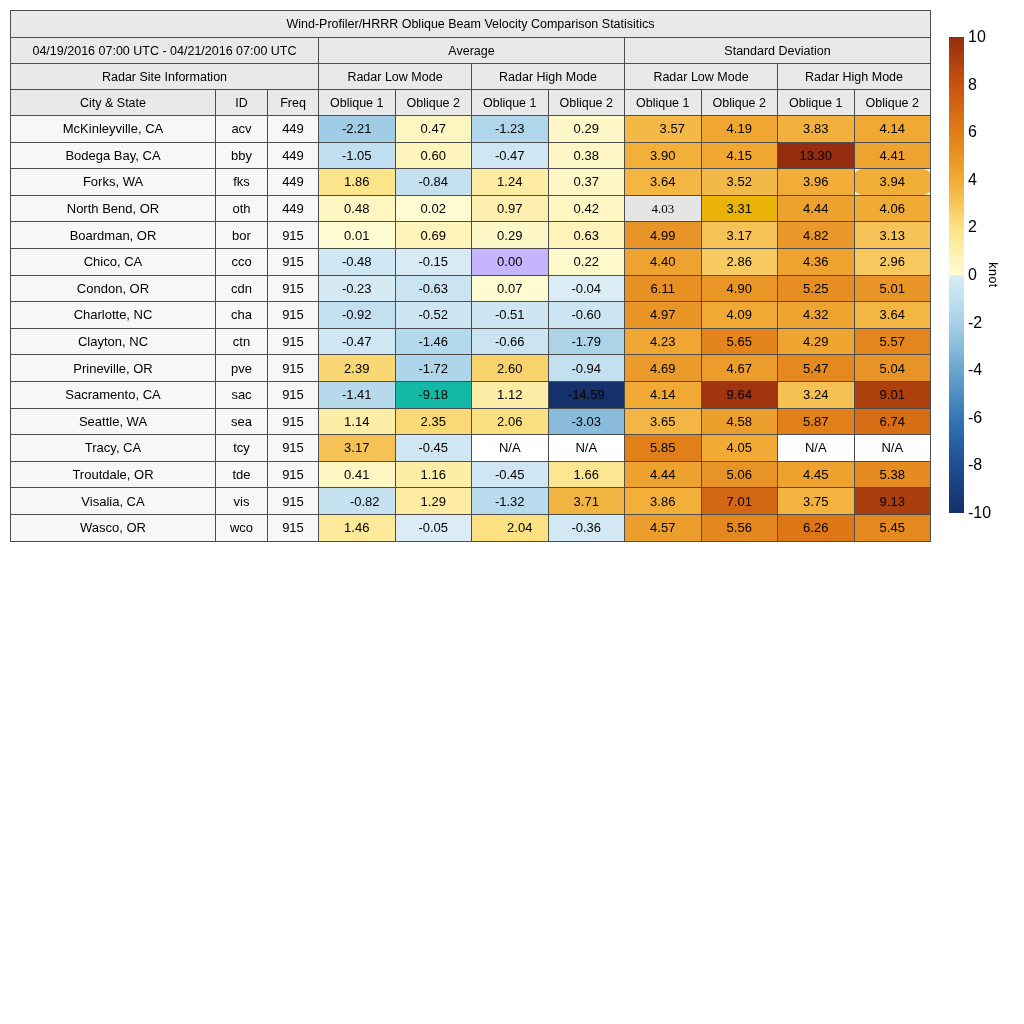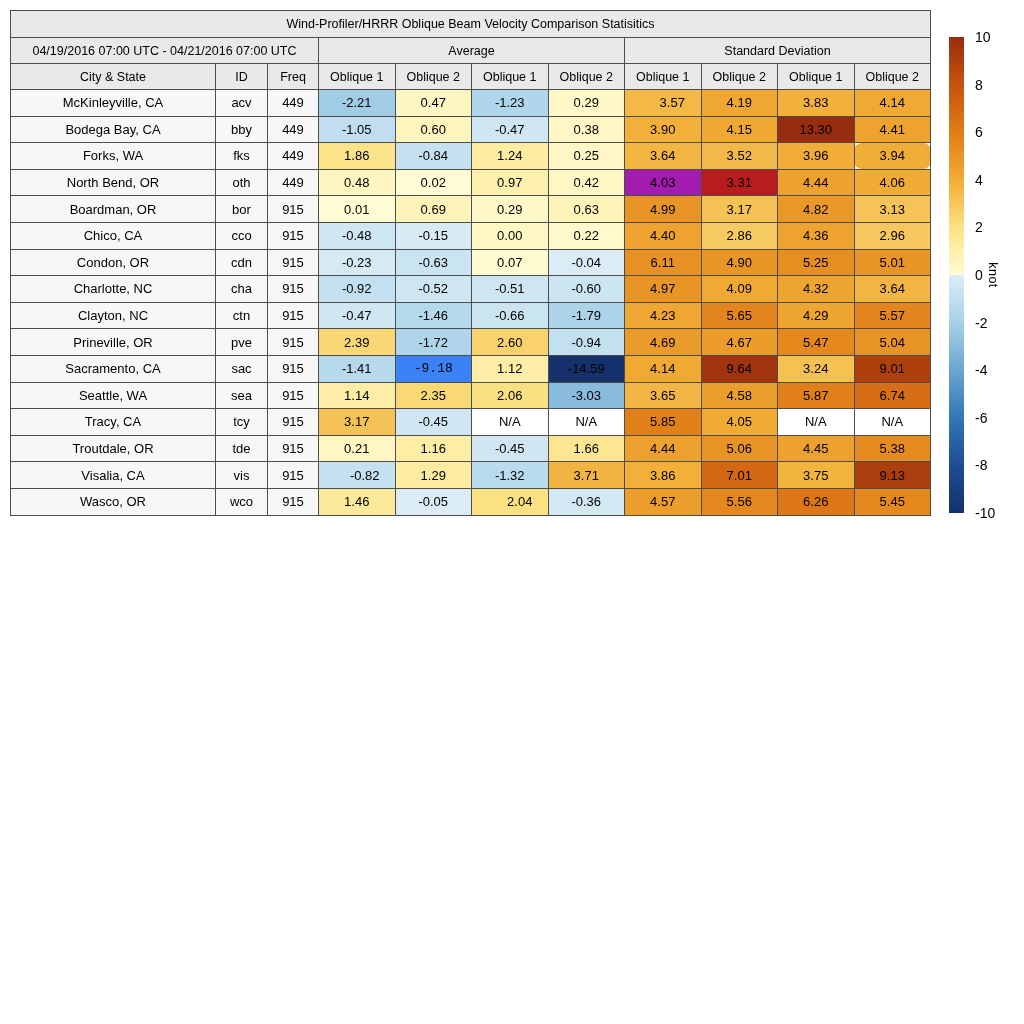--- a/index.html
+++ b/index.html
@@ -10,21 +10,21 @@
     table-layout:fixed;border:1.5px solid #424242;}
   th,td{border:1px solid #4d4d4d;text-align:center;vertical-align:middle;padding:0;
     white-space:nowrap;overflow:hidden;font-weight:normal;}
   thead th{background:#e9e9e9;font-size:12.5px;height:25px;}
   tr.title-row th{height:26px;}
   tbody td{font-size:13px;height:25.6px;}
   td.label{background:#f7f7f7;}
 
   .colorbar{position:absolute;left:949px;top:37px;width:70px;height:476px;}
   .cbar-bar{position:absolute;left:0;top:0;width:15px;height:476px;}
-  .cbar-tick{position:absolute;left:26px;transform:translateY(-50%);font-size:14px;line-height:1;}
+  .cbar-tick{position:absolute;left:19px;transform:translateY(-50%);font-size:16px;line-height:1;}
   .cbar-label{position:absolute;left:37px;top:238px;transform:translateY(-50%);
     writing-mode:vertical-rl;font-size:12.5px;letter-spacing:0.5px;}
 </style>
 </head>
 <body>
 
 <div class="canvas">
 
   <table class="stats">
     <colgroup>
@@ -41,20 +41,27 @@
         <col>
     </colgroup>
     <thead>
       <tr class="title-row">
         <th colspan="11">Wind-Profiler/HRRR Oblique Beam Velocity Comparison Statisitics</th>
       </tr>
       <tr>
         <th colspan="3">04/19/2016 07:00 UTC - 04/21/2016 07:00 UTC</th>
         <th colspan="4">Average</th>
         <th colspan="4">Standard Deviation</th>
+      </tr>
+      <tr>
+        <th colspan="3">Radar Site Information</th>
+        <th colspan="2">Radar Low Mode</th>
+        <th colspan="2">Radar High Mode</th>
+        <th colspan="2">Radar Low Mode</th>
+        <th colspan="2">Radar High Mode</th>
       </tr>
       <tr>
         <th>City &amp; State</th>
         <th>ID</th>
         <th>Freq</th>
         <th>Oblique 1</th>
         <th>Oblique 2</th>
         <th>Oblique 1</th>
         <th>Oblique 2</th>
         <th>Oblique 1</th>
@@ -90,36 +97,36 @@
           <td style="background: rgb(150, 45, 14);">13.30</td>
           <td style="background: rgb(238, 162, 47);">4.41</td>
         </tr>
         <tr>
           <td class="label">Forks, WA</td>
           <td class="label">fks</td>
           <td class="label">449</td>
           <td style="background: rgb(251, 228, 137);">1.86</td>
           <td style="background: rgb(197, 225, 240);">-0.84</td>
           <td style="background: rgb(253, 236, 162);">1.24</td>
-          <td style="background: rgb(254, 247, 197);">0.25</td>
+          <td style="background: rgb(254, 247, 197);">0.37</td>
           <td style="background: rgb(243, 182, 67);">3.64</td>
           <td style="background: rgb(243, 185, 72);">3.52</td>
           <td style="background: rgb(241, 173, 55);">3.96</td>
           <td style="background: rgb(241, 174, 55); border-radius: 8px;">3.94</td>
         </tr>
         <tr>
           <td class="label">North Bend, OR</td>
           <td class="label">oth</td>
           <td class="label">449</td>
           <td style="background: rgb(254, 246, 193);">0.48</td>
           <td style="background: rgb(255, 252, 211);">0.02</td>
           <td style="background: rgb(253, 239, 173);">0.97</td>
           <td style="background: rgb(254, 247, 195);">0.42</td>
-          <td style="background: #a21caf;">4.03</td>
-          <td style="background: #b91c1c;">3.31</td>
+          <td style="background: #e5e5e5; font-family: Liberation Serif, serif;">4.03</td>
+          <td style="background: #eab308;">3.31</td>
           <td style="background: rgb(237, 161, 46);">4.44</td>
           <td style="background: rgb(240, 171, 52);">4.06</td>
         </tr>
         <tr>
           <td class="label">Boardman, OR</td>
           <td class="label">bor</td>
           <td class="label">915</td>
           <td style="background: rgb(255, 252, 212);">0.01</td>
           <td style="background: rgb(254, 243, 184);">0.69</td>
           <td style="background: rgb(254, 248, 200);">0.29</td>
@@ -128,21 +135,21 @@
           <td style="background: rgb(245, 194, 85);">3.17</td>
           <td style="background: rgb(234, 152, 41);">4.82</td>
           <td style="background: rgb(245, 195, 87);">3.13</td>
         </tr>
         <tr>
           <td class="label">Chico, CA</td>
           <td class="label">cco</td>
           <td class="label">915</td>
           <td style="background: rgb(207, 230, 243);">-0.48</td>
           <td style="background: rgb(216, 235, 245);">-0.15</td>
-          <td style="background: #fef9c3;">0.00</td>
+          <td style="background: #c4b5fd;">0.00</td>
           <td style="background: rgb(255, 249, 203);">0.22</td>
           <td style="background: rgb(238, 162, 47);">4.40</td>
           <td style="background: rgb(247, 203, 97);">2.86</td>
           <td style="background: rgb(238, 163, 48);">4.36</td>
           <td style="background: rgb(246, 200, 94);">2.96</td>
         </tr>
         <tr>
           <td class="label">Condon, OR</td>
           <td class="label">cdn</td>
           <td class="label">915</td>
@@ -192,21 +199,21 @@
           <td style="background: rgb(235, 155, 43);">4.69</td>
           <td style="background: rgb(235, 156, 43);">4.67</td>
           <td style="background: rgb(229, 137, 31);">5.47</td>
           <td style="background: rgb(232, 147, 37);">5.04</td>
         </tr>
         <tr>
           <td class="label">Sacramento, CA</td>
           <td class="label">sac</td>
           <td class="label">915</td>
           <td style="background: rgb(182, 217, 236);">-1.41</td>
-          <td style="background: #3b82f6; font-family: Liberation Mono, monospace;">-9.18</td>
+          <td style="background: #14b8a6;">-9.18</td>
           <td style="background: rgb(253, 237, 167);">1.12</td>
           <td style="background: rgb(20, 49, 107);">-14.59</td>
           <td style="background: rgb(240, 169, 51);">4.14</td>
           <td style="background: rgb(159, 52, 14);">9.64</td>
           <td style="background: rgb(245, 193, 83);">3.24</td>
           <td style="background: rgb(174, 64, 14);">9.01</td>
         </tr>
         <tr>
           <td class="label">Seattle, WA</td>
           <td class="label">sea</td>
@@ -230,21 +237,21 @@
           <td style="background: rgb(255, 255, 255);">N/A</td>
           <td style="background: rgb(225, 128, 25);">5.85</td>
           <td style="background: rgb(241, 171, 52);">4.05</td>
           <td style="background: rgb(255, 255, 255);">N/A</td>
           <td style="background: rgb(255, 255, 255);">N/A</td>
         </tr>
         <tr>
           <td class="label">Troutdale, OR</td>
           <td class="label">tde</td>
           <td class="label">915</td>
-          <td style="background: rgb(254, 247, 195);">0.21</td>
+          <td style="background: rgb(254, 247, 195);">0.41</td>
           <td style="background: rgb(253, 237, 165);">1.16</td>
           <td style="background: rgb(208, 231, 243);">-0.45</td>
           <td style="background: rgb(252, 230, 145);">1.66</td>
           <td style="background: rgb(237, 161, 46);">4.44</td>
           <td style="background: rgb(232, 147, 37);">5.06</td>
           <td style="background: rgb(237, 161, 46);">4.45</td>
           <td style="background: rgb(229, 139, 32);">5.38</td>
         </tr>
         <tr>
           <td class="label">Visalia, CA</td>

